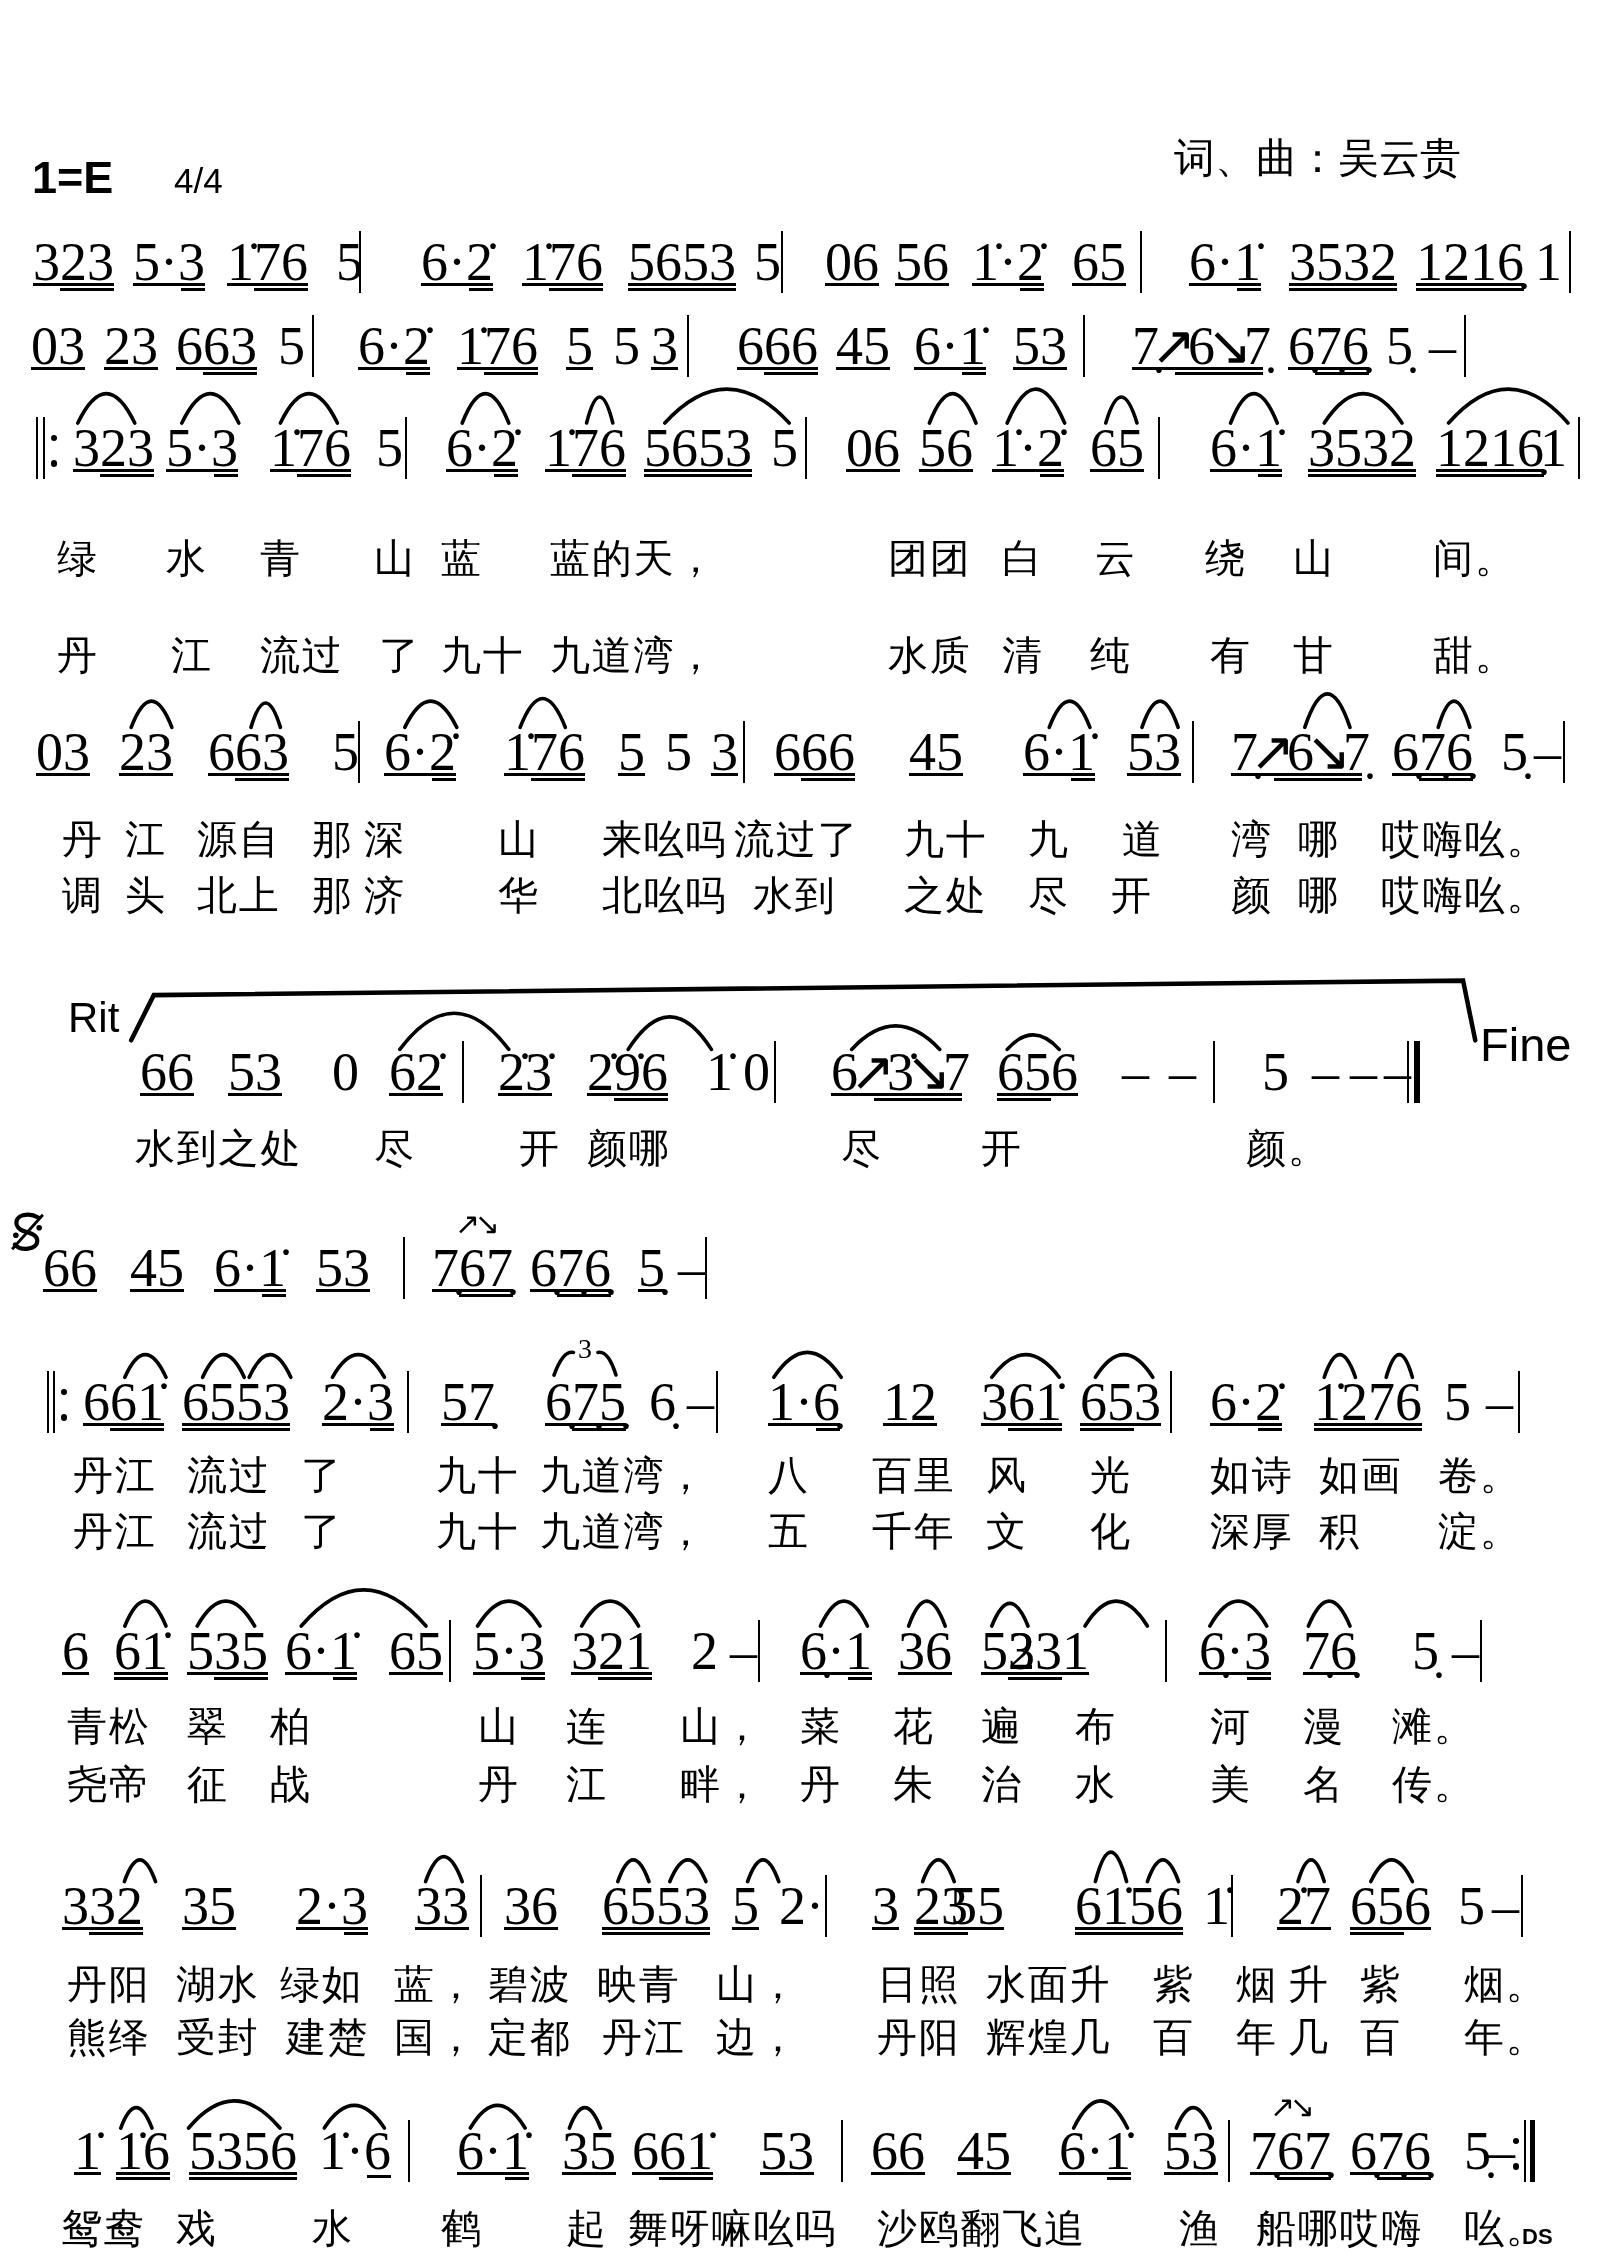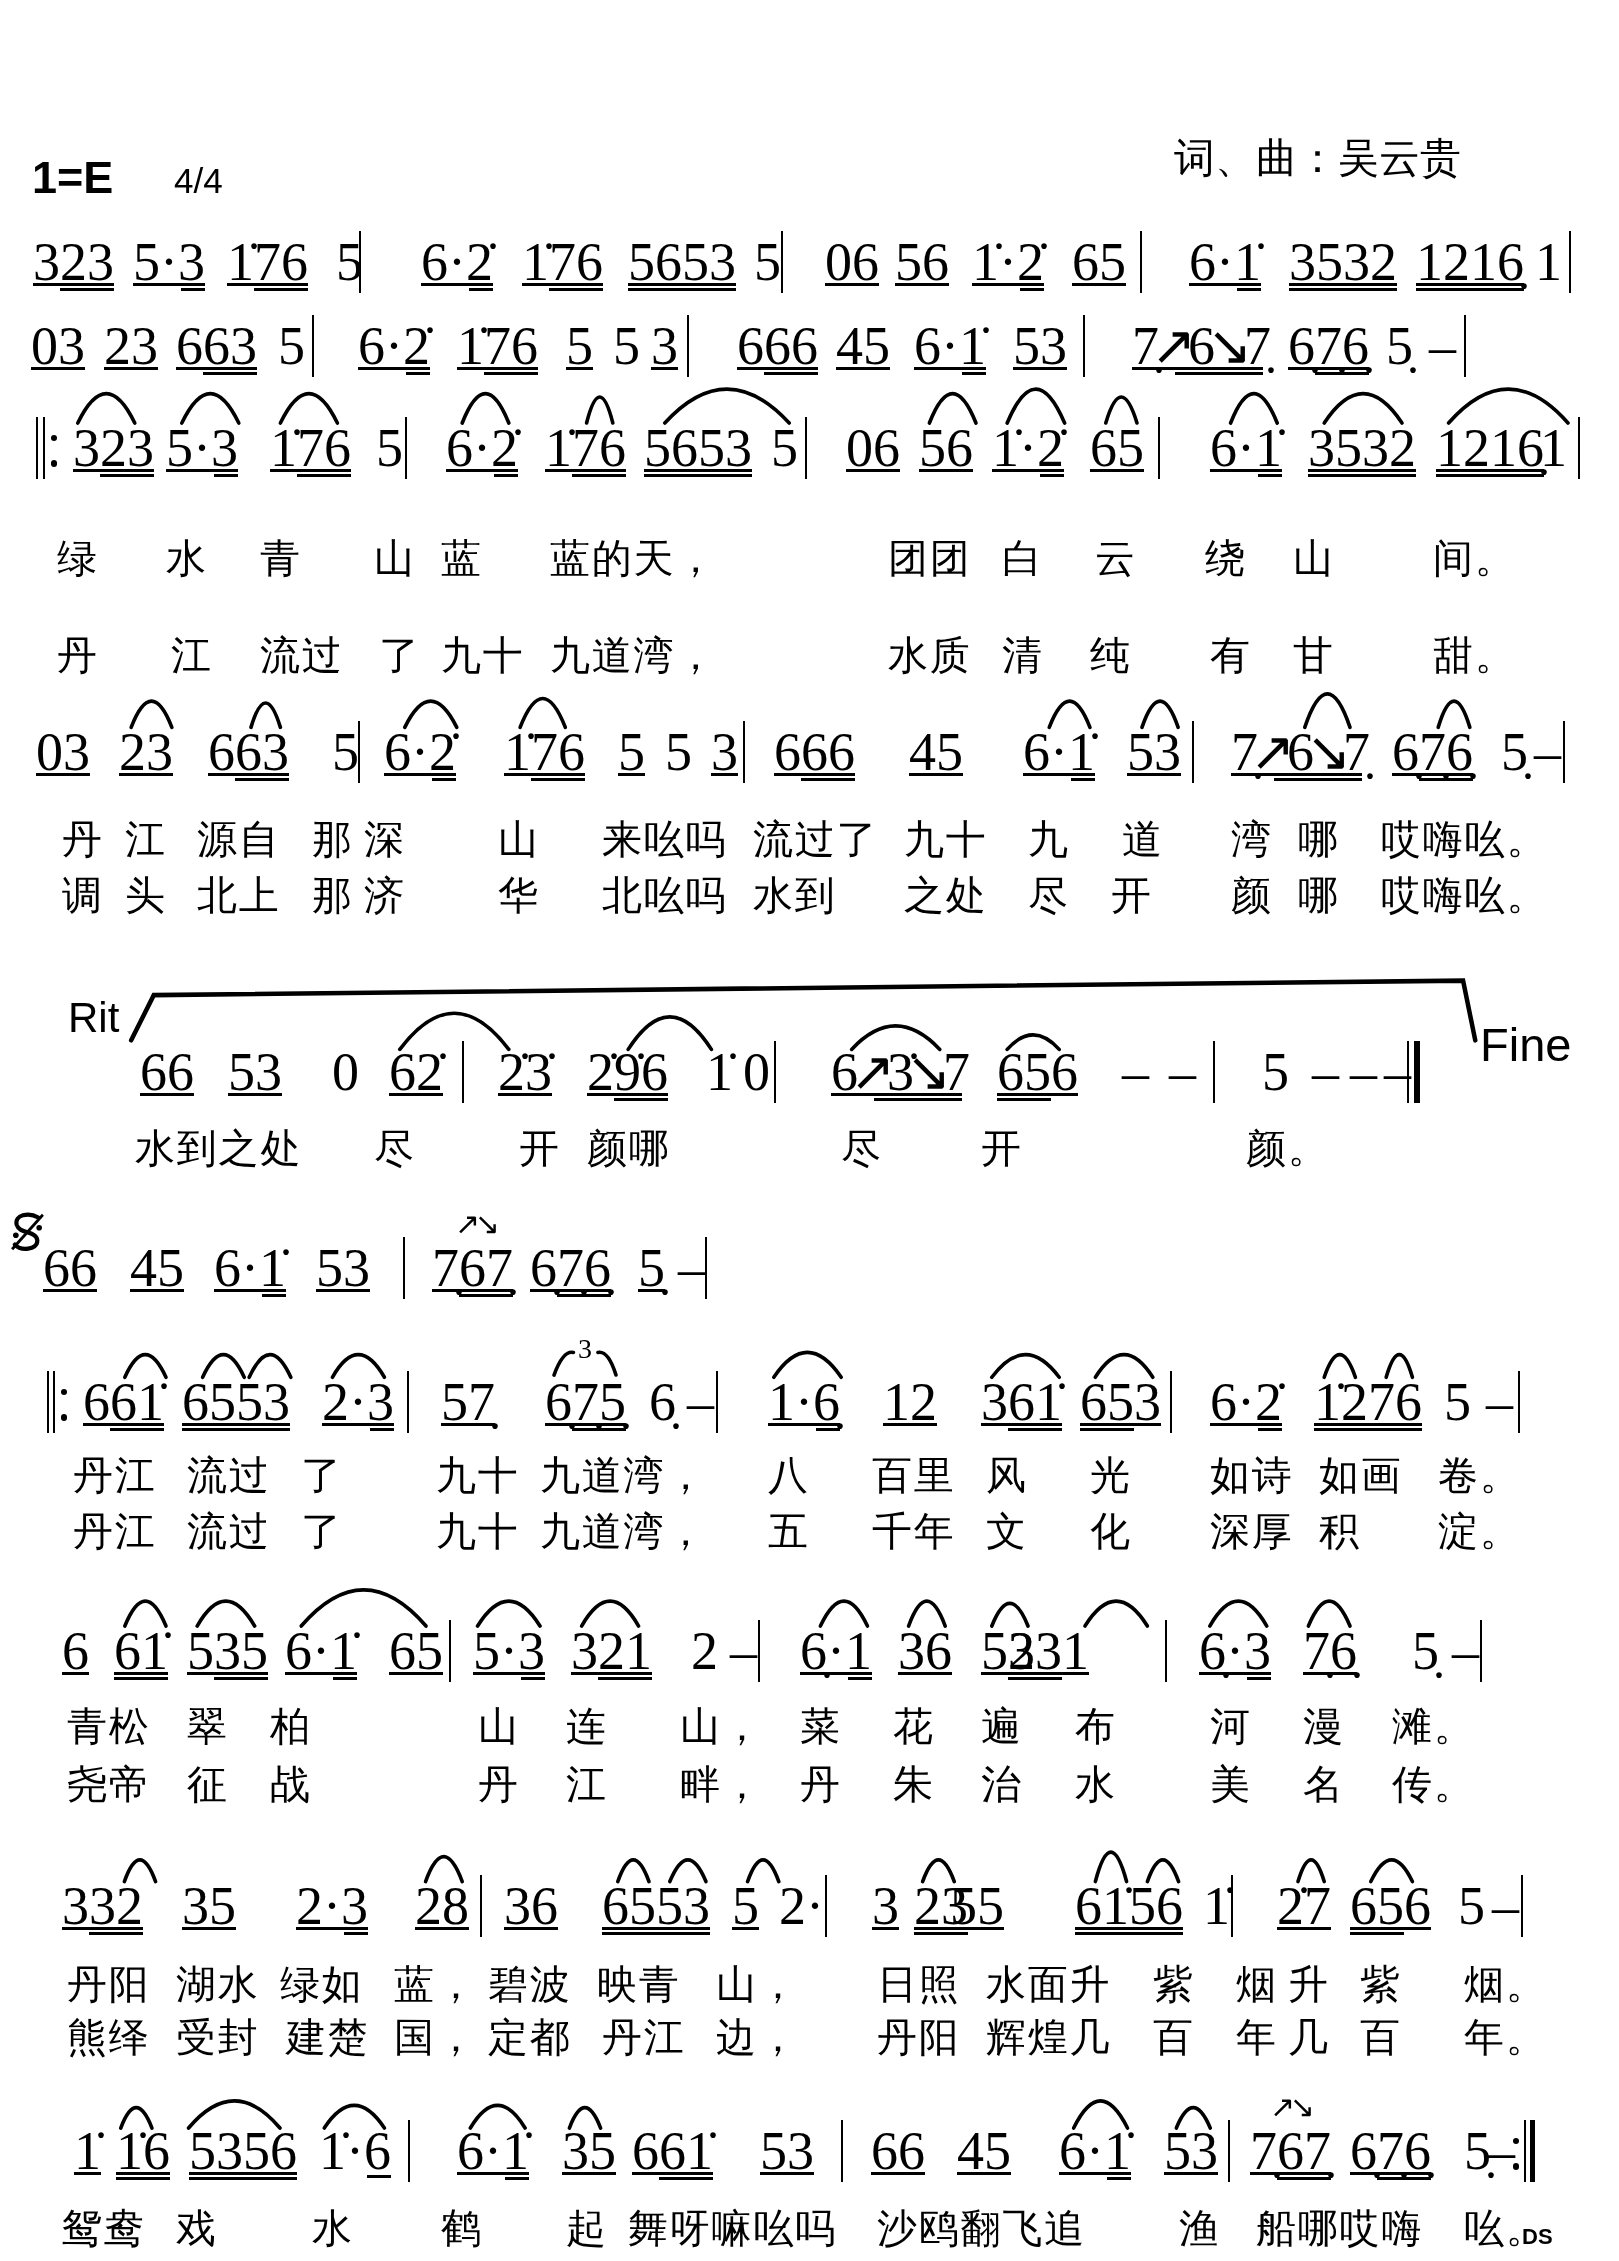--- a/index.html
+++ b/index.html
@@ -246,21 +246,21 @@
   </div>
 
   <div class="lyr" style="top:819px">
     <span class="ly" style="left:62px">丹</span>
     <span class="ly" style="left:125px">江</span>
     <span class="ly" style="left:197px">源自</span>
     <span class="ly" style="left:312px">那</span>
     <span class="ly" style="left:364px">深</span>
     <span class="ly" style="left:498px">山</span>
     <span class="ly" style="left:602px">来吆吗</span>
-    <span class="ly" style="left:753px">流过了</span>
+    <span class="ly" style="left:734px">流过了</span>
     <span class="ly" style="left:904px">九十</span>
     <span class="ly" style="left:1028px">九</span>
     <span class="ly" style="left:1122px">道</span>
     <span class="ly" style="left:1231px">湾</span>
     <span class="ly" style="left:1298px">哪</span>
     <span class="ly" style="left:1381px">哎嗨吆。</span>
   </div>
   <div class="lyr" style="top:875px">
     <span class="ly" style="left:62px">调</span>
     <span class="ly" style="left:125px">头</span>
@@ -443,21 +443,21 @@
     <span class="ly" style="left:1075px">水</span>
     <span class="ly" style="left:1210px">美</span>
     <span class="ly" style="left:1303px">名</span>
     <span class="ly" style="left:1392px">传。</span>
   </div>
 
   <div class="row" style="top:1879px">
     <span class="g d23" style="left:62px">332</span>
     <span class="g u1" style="left:182px">35</span>
     <span class="g d3" style="left:296px">2·3</span>
-    <span class="g u1" style="left:415px">28</span>
+    <span class="g u1" style="left:415px">33</span>
     <i class="bar" style="left:480px"></i>
     <span class="g u1" style="left:504px">36</span>
     <span class="g u2" style="left:602px">6553</span>
     <span class="g u1" style="left:732px">5</span>
     <span class="g" style="left:779px">2·</span>
     <i class="bar" style="left:825px"></i>
     <span class="g u1" style="left:872px">3</span>
     <span class="g u2" style="left:914px">23</span>
     <span class="g u1" style="left:950px">55</span>
     <span class="g u2" style="left:1075px">61̇56</span>

